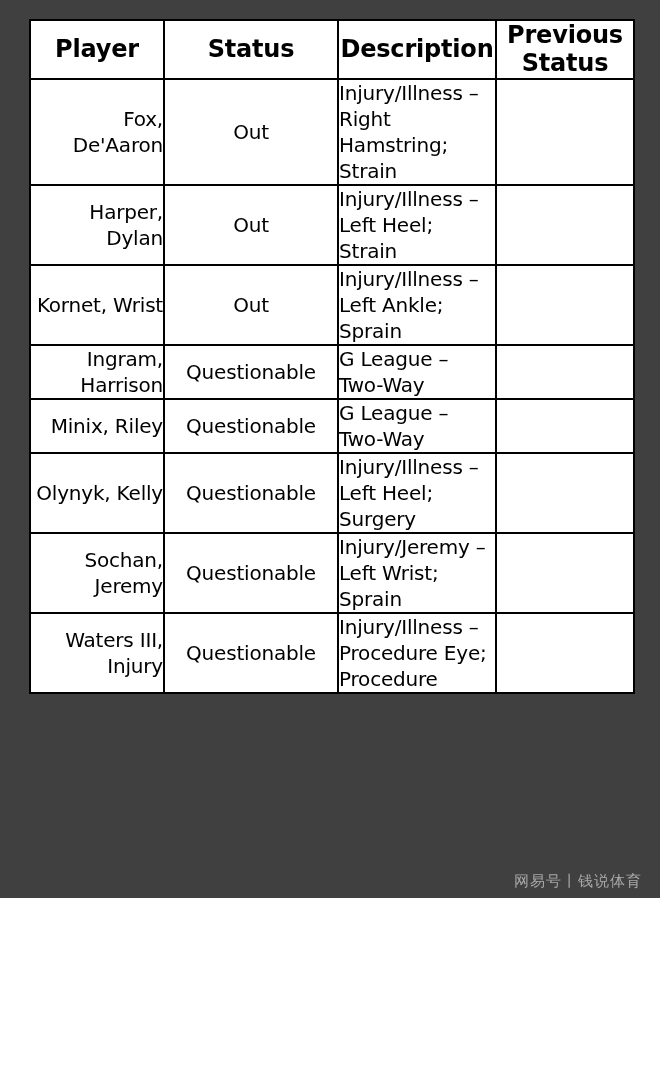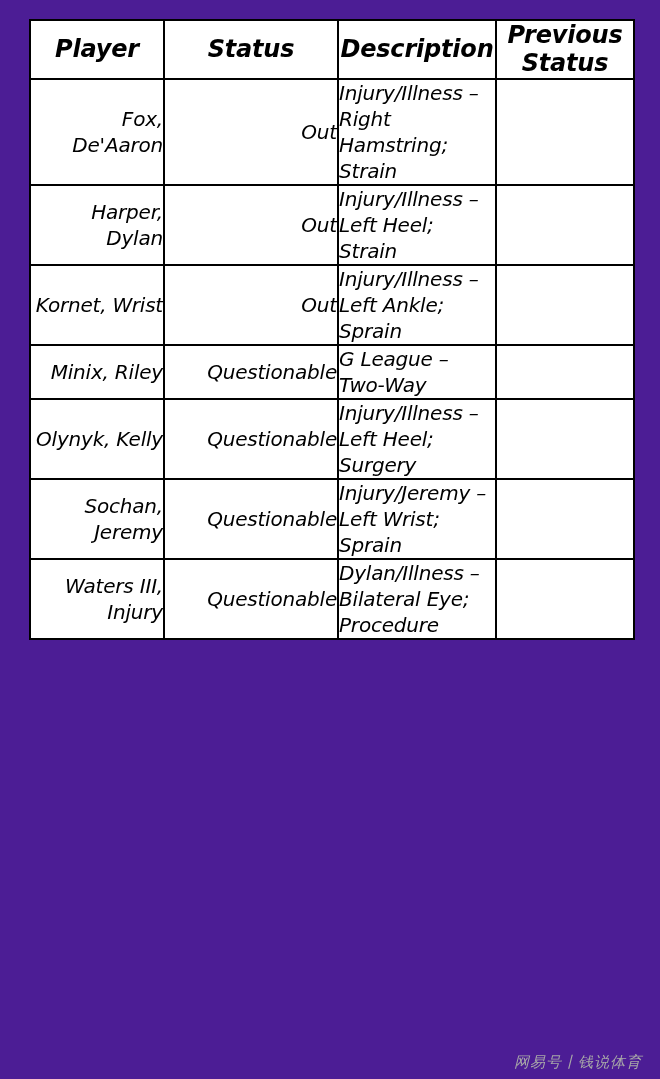--- a/index.html
+++ b/index.html
@@ -13,23 +13,22 @@
     font-family: "DejaVu Sans", sans-serif;
     color: #000000;
     position: relative;
     overflow: hidden;
   }
   .sheet {
     position: absolute;
     left: 0;
     top: 0;
     width: 660px;
-    height: 1079px;
-    background: #4c1d95;
-    font-style: italic;
+    height: 898px;
+    background: #404040;
   }
   table.injury-table {
     position: absolute;
     left: 29px;
     top: 19px;
     width: 604px;
     border-collapse: collapse;
     table-layout: fixed;
   }
   table.injury-table th,
@@ -58,21 +57,21 @@
     line-height: 1.30;
     padding: 6px 5px 7px 5px;
     letter-spacing: -0.2px;
   }
   td.player-cell {
     text-align: right;
     padding-left: 5px;
     margin-top: 30px;
   }
   td.status-cell {
-    text-align: right;
+    text-align: center;
     padding-left: 5px;
     margin-left: 40px;
   }
   td.desc-cell {
     text-align: left;
     padding-left: 5px;
   }
   td.prev-cell {
     text-align: left;
   }
@@ -120,41 +119,47 @@
         <td class="desc-cell">Injury/Illness – Left Heel; Strain</td>
         <td class="prev-cell"></td>
       </tr>
       <tr>
         <td class="player-cell">Kornet, Wrist</td>
         <td class="status-cell">Out</td>
         <td class="desc-cell">Injury/Illness – Left Ankle; Sprain</td>
         <td class="prev-cell"></td>
       </tr>
       <tr>
+        <td class="player-cell">Ingram, Harrison</td>
+        <td class="status-cell">Questionable</td>
+        <td class="desc-cell">G League – Two-Way</td>
+        <td class="prev-cell"></td>
+      </tr>
+      <tr>
         <td class="player-cell">Minix, Riley</td>
         <td class="status-cell">Questionable</td>
         <td class="desc-cell">G League – Two-Way</td>
         <td class="prev-cell"></td>
       </tr>
       <tr>
         <td class="player-cell">Olynyk, Kelly</td>
         <td class="status-cell">Questionable</td>
         <td class="desc-cell">Injury/Illness – Left Heel; Surgery</td>
         <td class="prev-cell"></td>
       </tr>
       <tr>
         <td class="player-cell">Sochan, Jeremy</td>
         <td class="status-cell">Questionable</td>
         <td class="desc-cell">Injury/Jeremy – Left Wrist; Sprain</td>
         <td class="prev-cell"></td>
       </tr>
       <tr>
         <td class="player-cell">Waters III, Injury</td>
         <td class="status-cell">Questionable</td>
-        <td class="desc-cell">Dylan/Illness – Bilateral Eye; Procedure</td>
+        <td class="desc-cell">Injury/Illness – Procedure Eye; Procedure</td>
         <td class="prev-cell"></td>
       </tr>
     </tbody>
   </table>
 
   <div class="watermark">网易号丨钱说体育</div>
 
 </div>
 
 </body></html>

